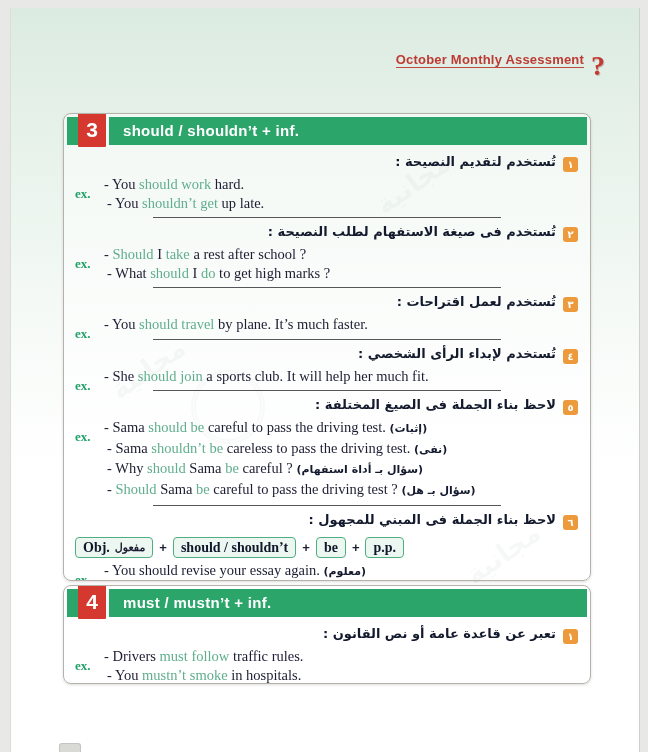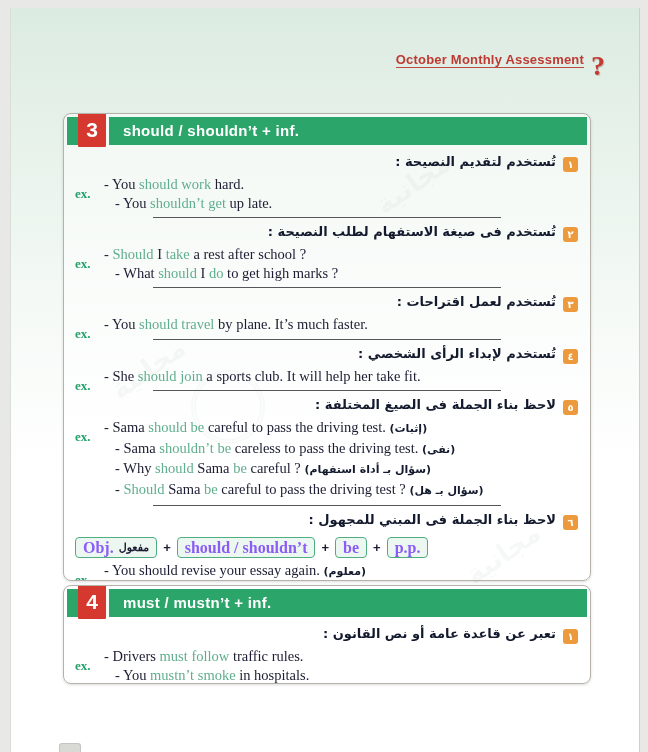--- a/index.html
+++ b/index.html
@@ -35,32 +35,32 @@
                   font-size:13px; line-height:17px; }
   .badge { display:inline-block; width:15px; height:15px; background:#ec9a3c; border-radius:3px;
            color:#fff; font-size:10px; line-height:15px; text-align:center;
            margin-left:7px; vertical-align:-2px; }
 
   .example-block { position:relative; padding:1px 10px 1px 40px;
                    font-family:"Liberation Serif", serif; font-size:14.5px; color:#1c1c32; }
   .example-label { position:absolute; left:11px; top:2px; color:#23a169;
                    font-weight:bold; font-size:13px;margin-top:10px; }
   .ex-line { line-height:18.5px; white-space:nowrap; }
-  .ex-line.cont { margin-left:11px; }
+  .ex-line.cont { margin-left:3px; }
   .hl { color:#5fae8e; }
   .ar-note { font-family:"DejaVu Sans", sans-serif; font-weight:bold; font-size:11px; color:#141a2e; }
   .ar-note::before { content:"("; }
   .ar-note::after  { content:")"; }
 
   .section-divider { width:348px; height:1px; background:#56565a; margin:4px auto 0; }
 
   .formula-row { display:flex; align-items:center; gap:6px; padding:5px 0 2px 11px; }
   .formula-box { border:1.4px solid #4fae81; background:#edf7f1; border-radius:4px;
                  padding:0 7px; height:21px; display:flex; align-items:center; gap:5px; }
-  .formula-en { font-family:"Liberation Serif", serif; font-weight:bold; font-size:16px; color:#8b5cf6; }
+  .formula-en { font-family:"Liberation Serif", serif; font-weight:bold; font-size:14px; color:#0f172a; }
   .formula-ar { font-family:Liberation Sans, sans-serif; font-weight:bold; font-size:11px; color:#1c1c32; }
   .plus { font-weight:bold; font-size:13px; color:#1c1c32; }
 
   .wm { position:absolute; color:#3f7057; opacity:.09; font-family:"DejaVu Sans", sans-serif;
         font-weight:bold; font-size:27px; transform:rotate(-35deg); pointer-events:none; }
   #wm1 { top:160px; left:360px; } #wm2 { top:345px; left:95px; } #wm3 { top:530px; left:450px; }
   .stamp { position:absolute; top:362px; left:180px; width:74px; height:74px; border:5px double #5a7a68;
            border-radius:50%; opacity:.07; transform:rotate(-20deg); pointer-events:none; }
 
   .partial-box { position:absolute; left:48px; bottom:0; width:22px; height:9px;
@@ -103,21 +103,21 @@
       <div class="section-divider"></div>
       <div class="item-heading"><span class="badge">٣</span><span>تُستخدم لعمل اقتراحات :</span></div>
       <div class="example-block">
         <span class="example-label">ex.</span>
         <div class="ex-line"><span>- You </span><span class="hl">should travel</span><span> by plane. It’s much faster.</span></div>
       </div>
       <div class="section-divider"></div>
       <div class="item-heading"><span class="badge">٤</span><span>تُستخدم لإبداء الرأى الشخصي :</span></div>
       <div class="example-block">
         <span class="example-label">ex.</span>
-        <div class="ex-line"><span>- She </span><span class="hl">should join</span><span> a sports club. It will help her take fit.</span></div>
+        <div class="ex-line"><span>- She </span><span class="hl">should join</span><span> a sports club. It will help her much fit.</span></div>
       </div>
       <div class="section-divider"></div>
       <div class="item-heading"><span class="badge">٥</span><span>لاحظ بناء الجملة فى الصيغ المختلفة :</span></div>
       <div class="example-block">
         <span class="example-label">ex.</span>
         <div class="ex-line"><span>- Sama </span><span class="hl">should be</span><span> careful to pass the driving test. </span><span class="ar-note">إثبات</span></div>
         <div class="ex-line cont"><span>- Sama </span><span class="hl">shouldn’t be</span><span> careless to pass the driving test. </span><span class="ar-note">نفى</span></div>
         <div class="ex-line cont"><span>- Why </span><span class="hl">should</span><span> Sama </span><span class="hl">be</span><span> careful ? </span><span class="ar-note">سؤال بـ أداة استفهام</span></div>
         <div class="ex-line cont"><span>- </span><span class="hl">Should</span><span> Sama </span><span class="hl">be</span><span> careful to pass the driving test ? </span><span class="ar-note">سؤال بـ هل</span></div>
       </div>

